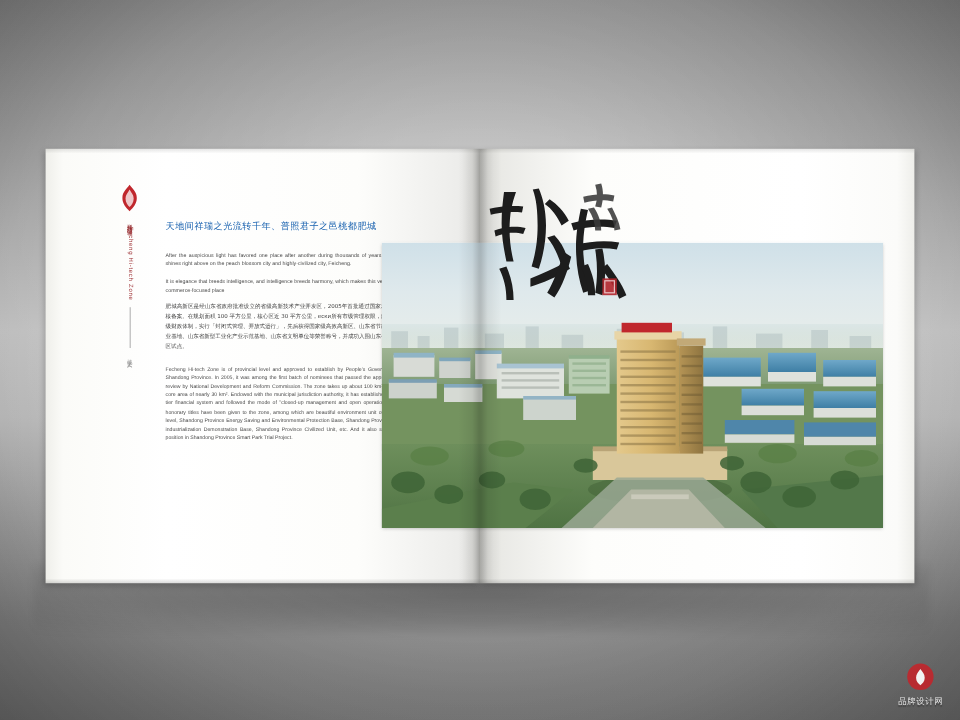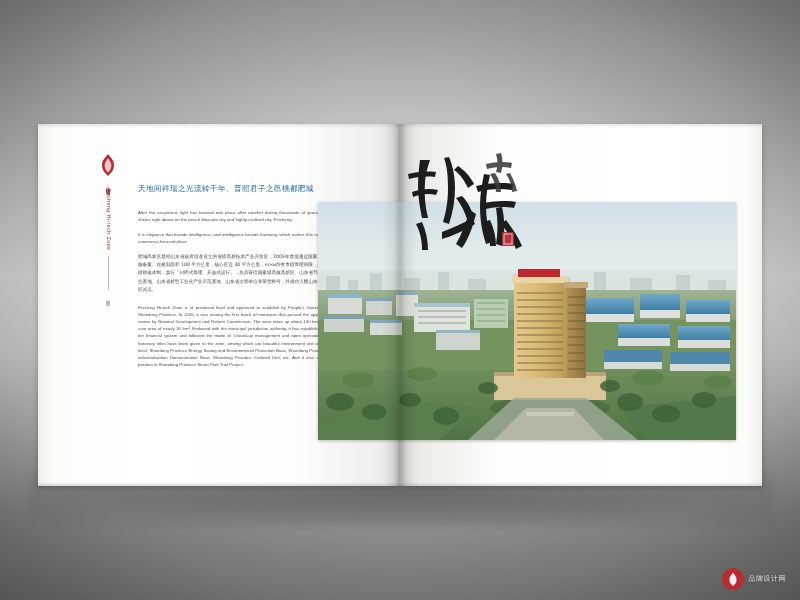--- a/index.html
+++ b/index.html
@@ -245,20 +245,21 @@
   
   #watermark {
     position: absolute;
     right: 14px;
     bottom: 10px;
     display: flex;
     align-items: center;
     gap: 5px;
     z-index: 9;
     opacity: 0.92;
+    flex-direction: column;
   }
   #wm-badge {
     width: 22px;
     height: 22px;
     border-radius: 50%;
     background: #c0272d;
     display: flex;
     align-items: center;
     justify-content: center;
   }

